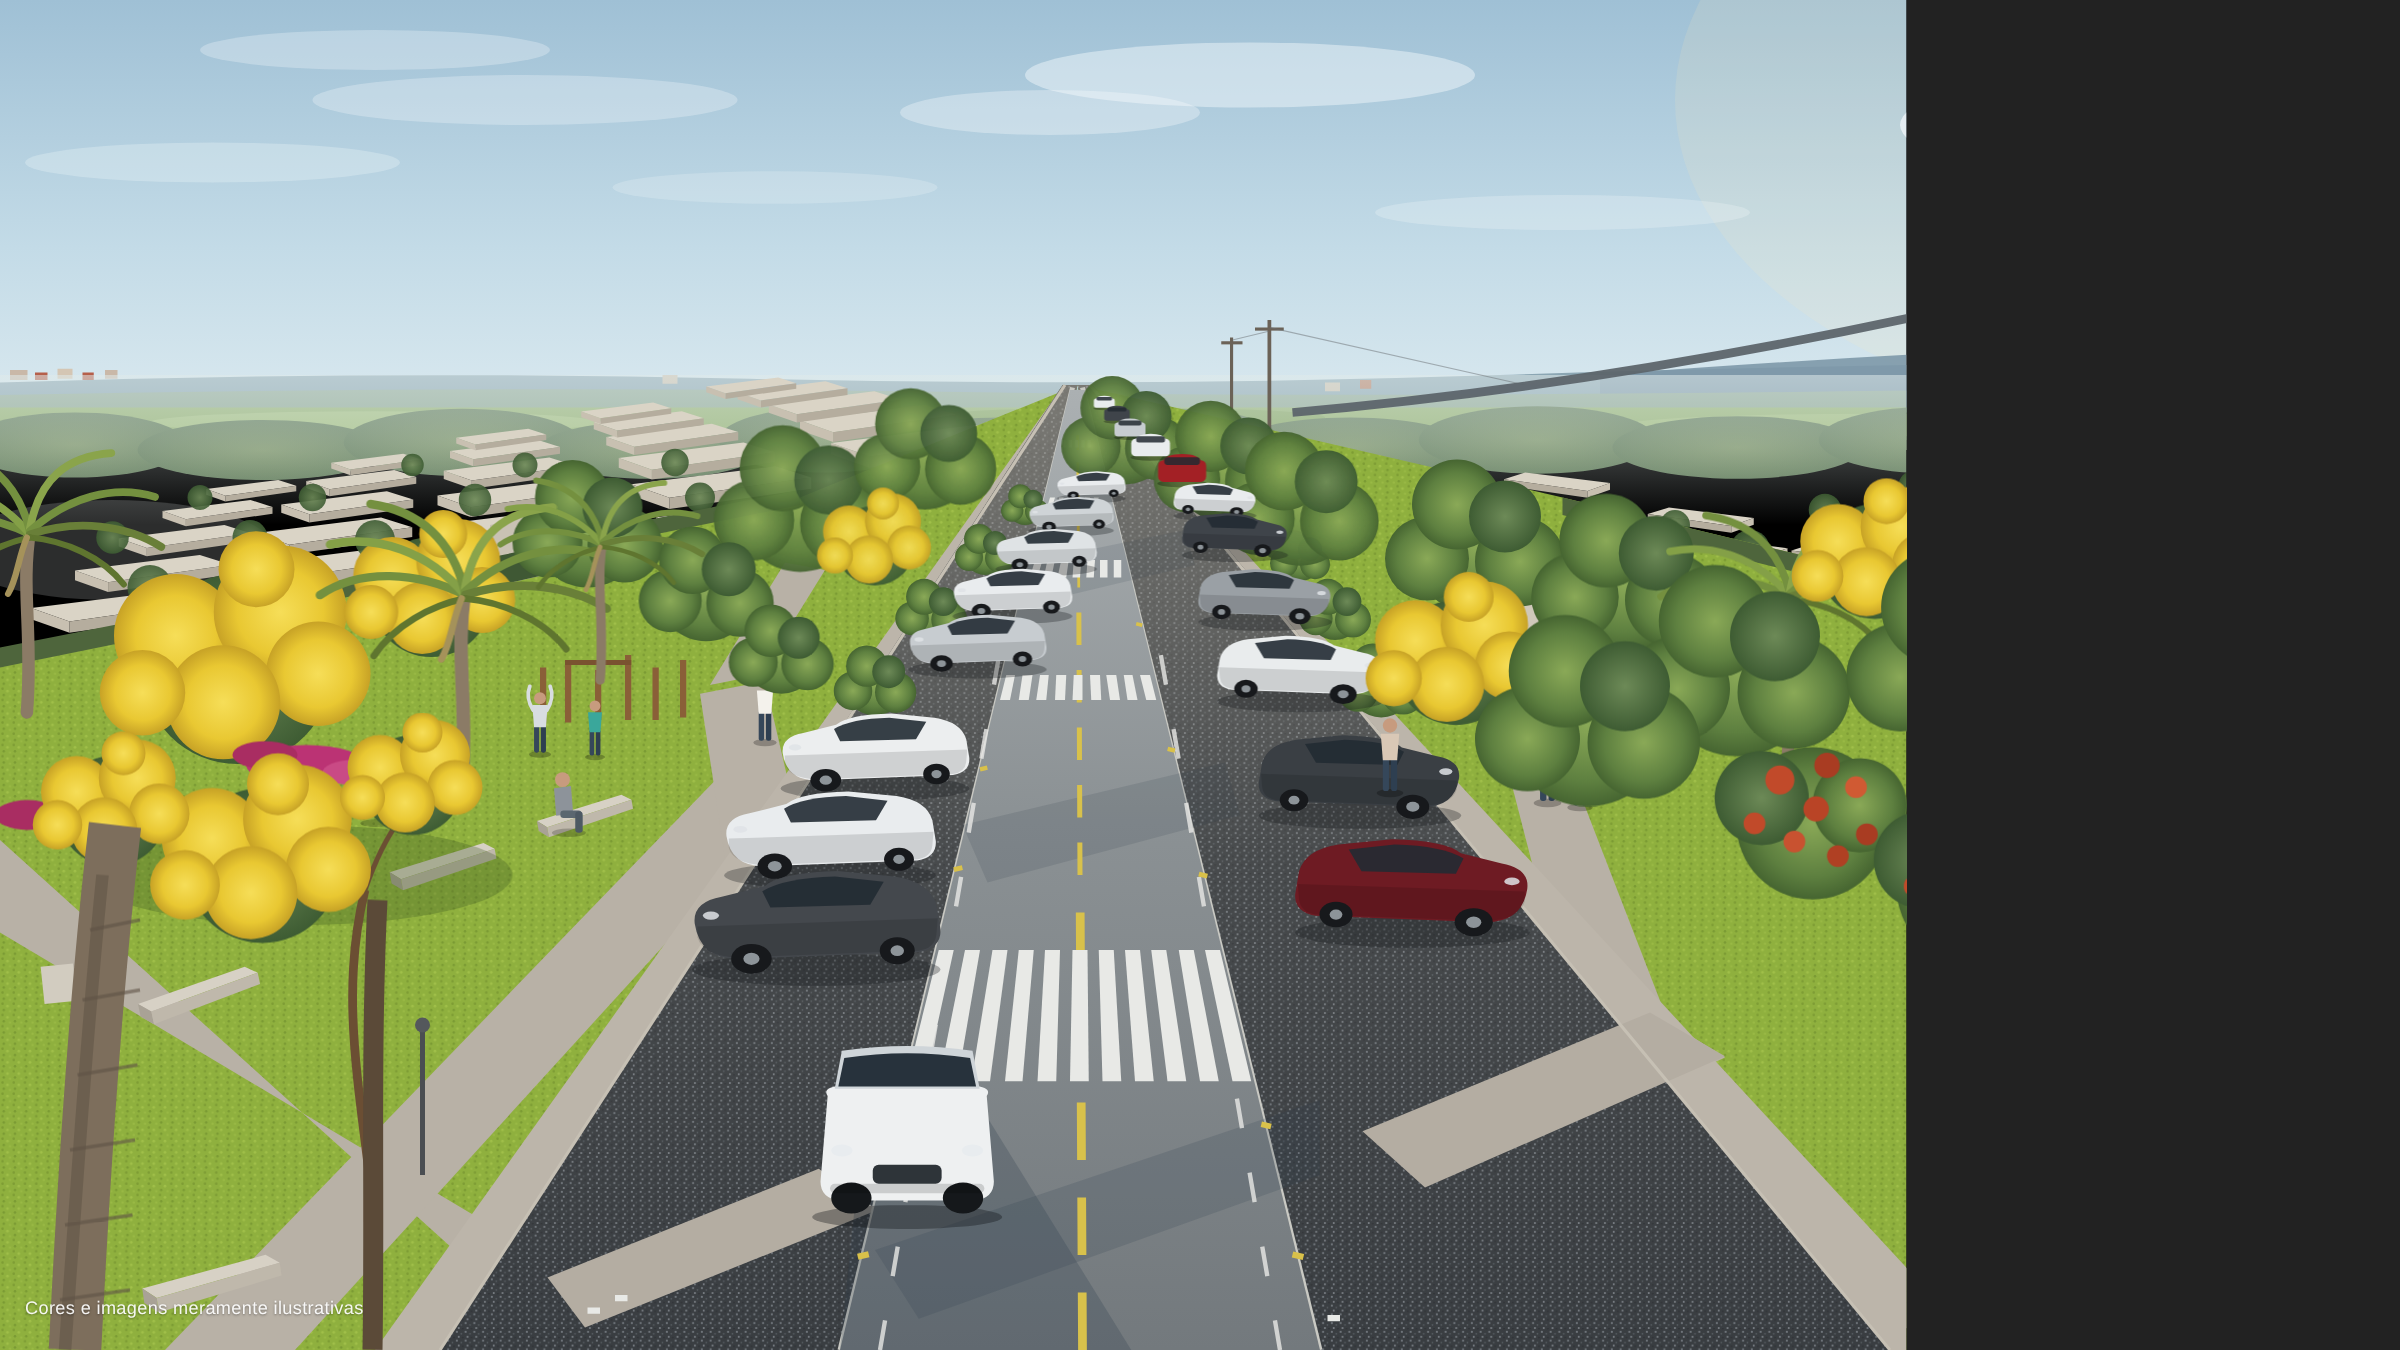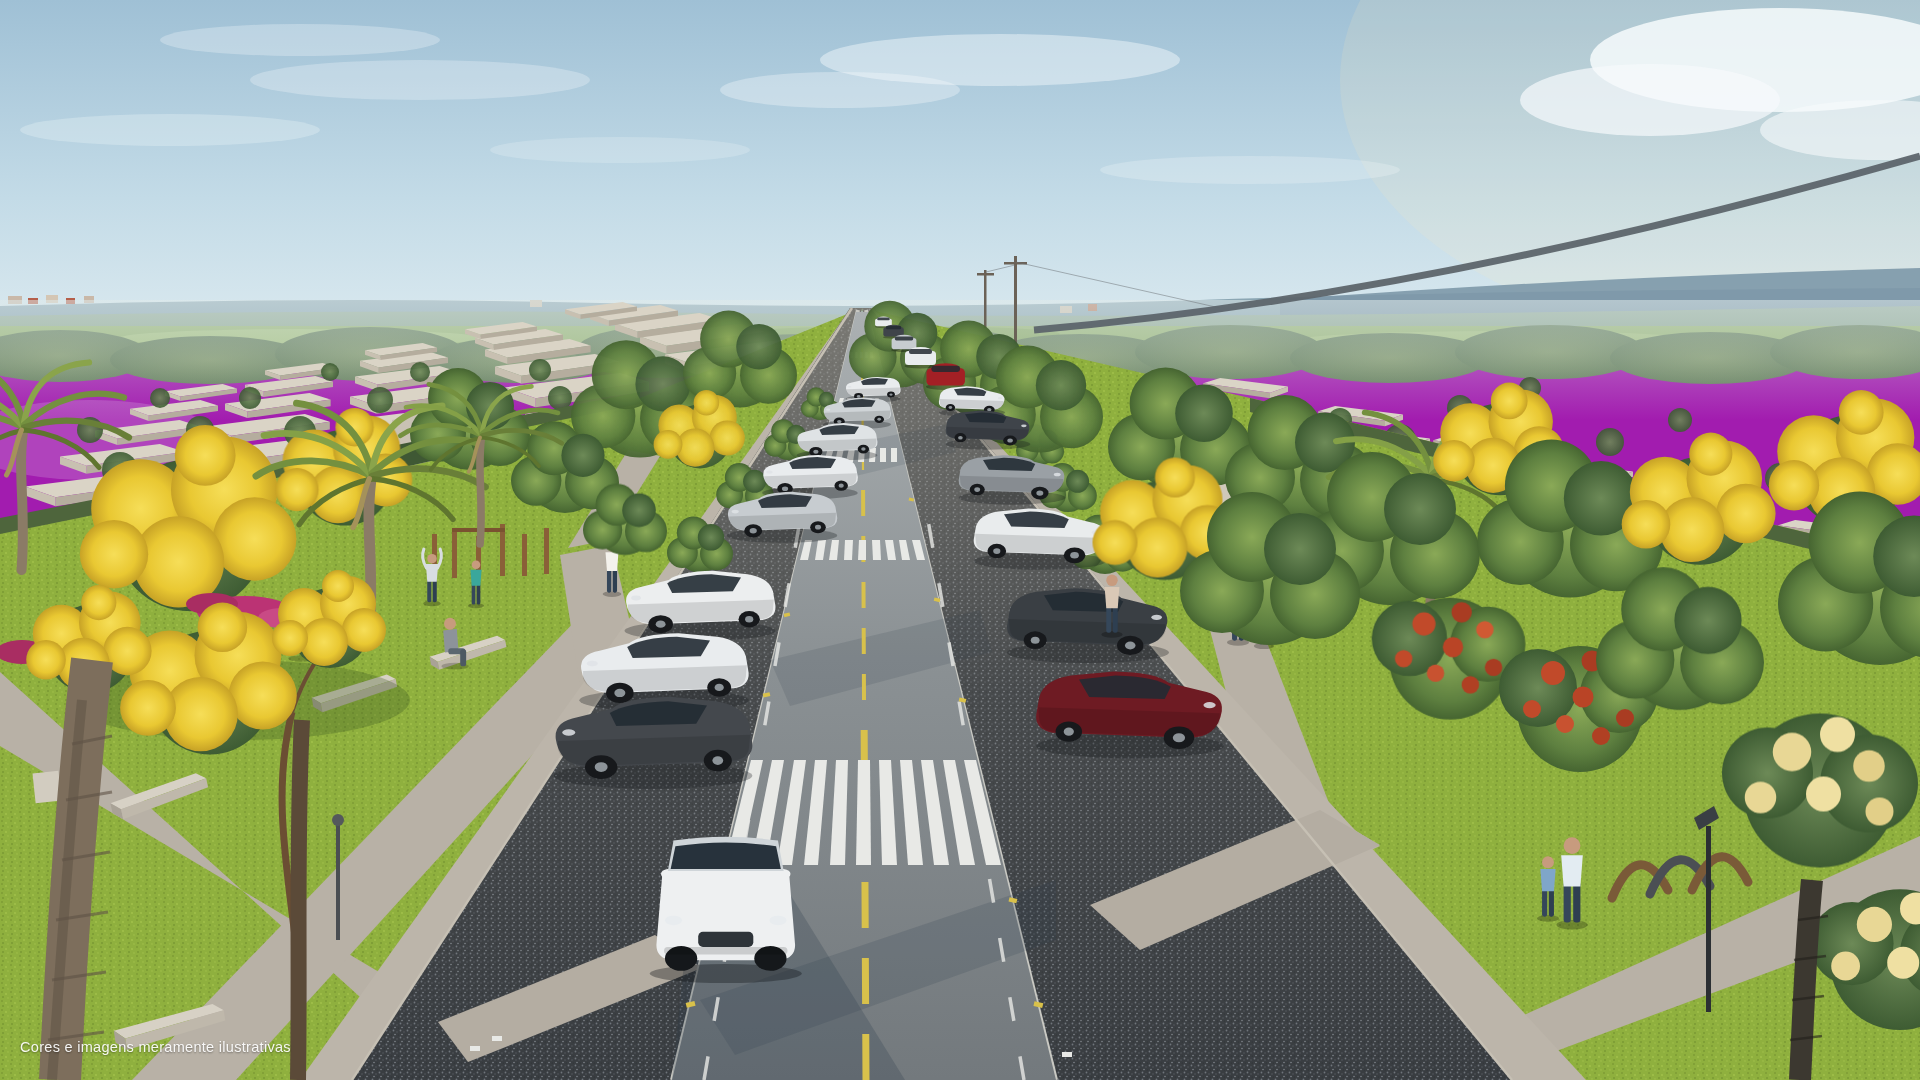--- a/index.html
+++ b/index.html
@@ -1,16 +1,16 @@
 <!DOCTYPE html>
 <html><head>
 <meta charset="utf-8">
 <style>
   html,body{margin:0;padding:0;background:#222;}
-  .stage{position:relative;width:1920px;height:1080px;overflow:hidden;background:#a21caf;
+  .stage{position:relative;width:1525px;height:1080px;overflow:hidden;background:#000000;
          font-family:"Liberation Sans", sans-serif;}
   .stage svg{position:absolute;left:0;top:0;}
   .caption{position:absolute;left:20px;top:1040px;font-size:14.5px;line-height:1;
            color:rgba(255,255,255,.93);letter-spacing:.3px;
            text-shadow:0 1px 2px rgba(0,0,0,.4);user-select:none;}
 </style>
 </head>
 <body>
 
 <div class="stage">

